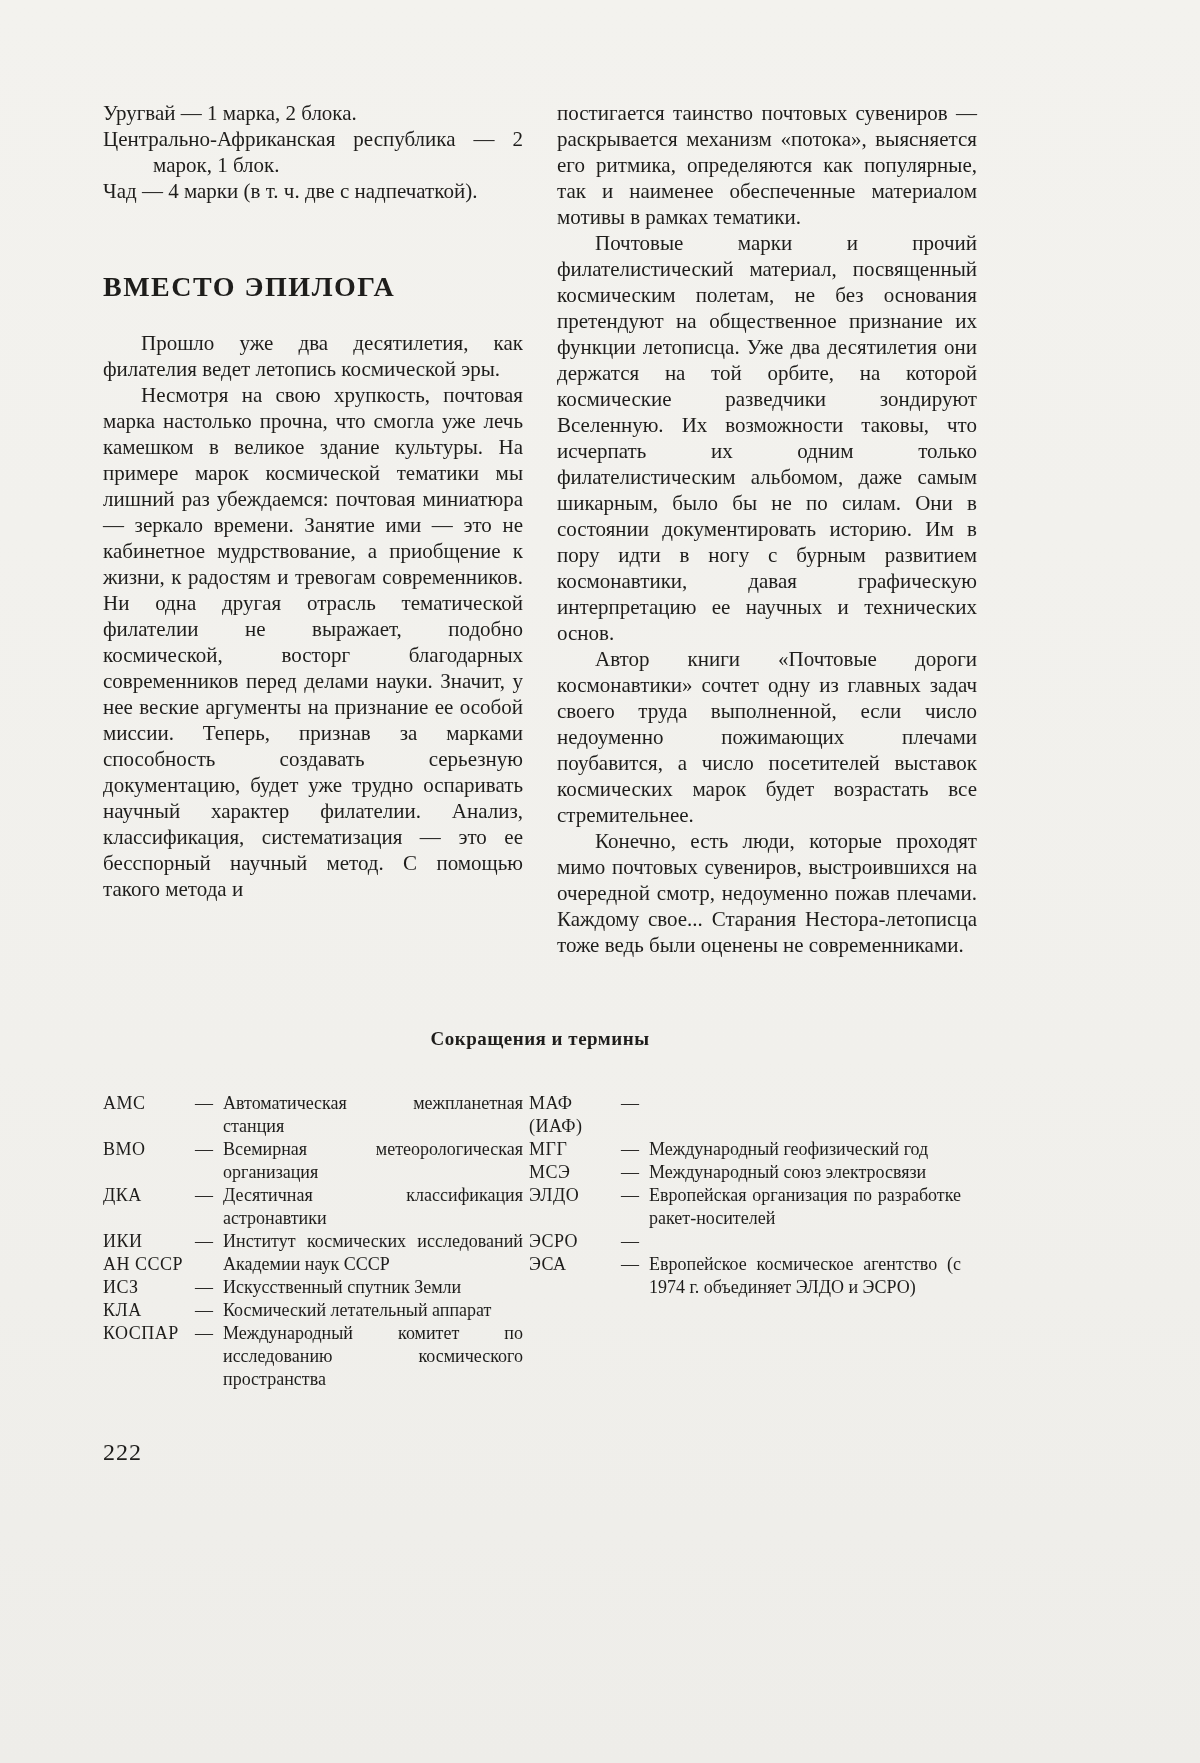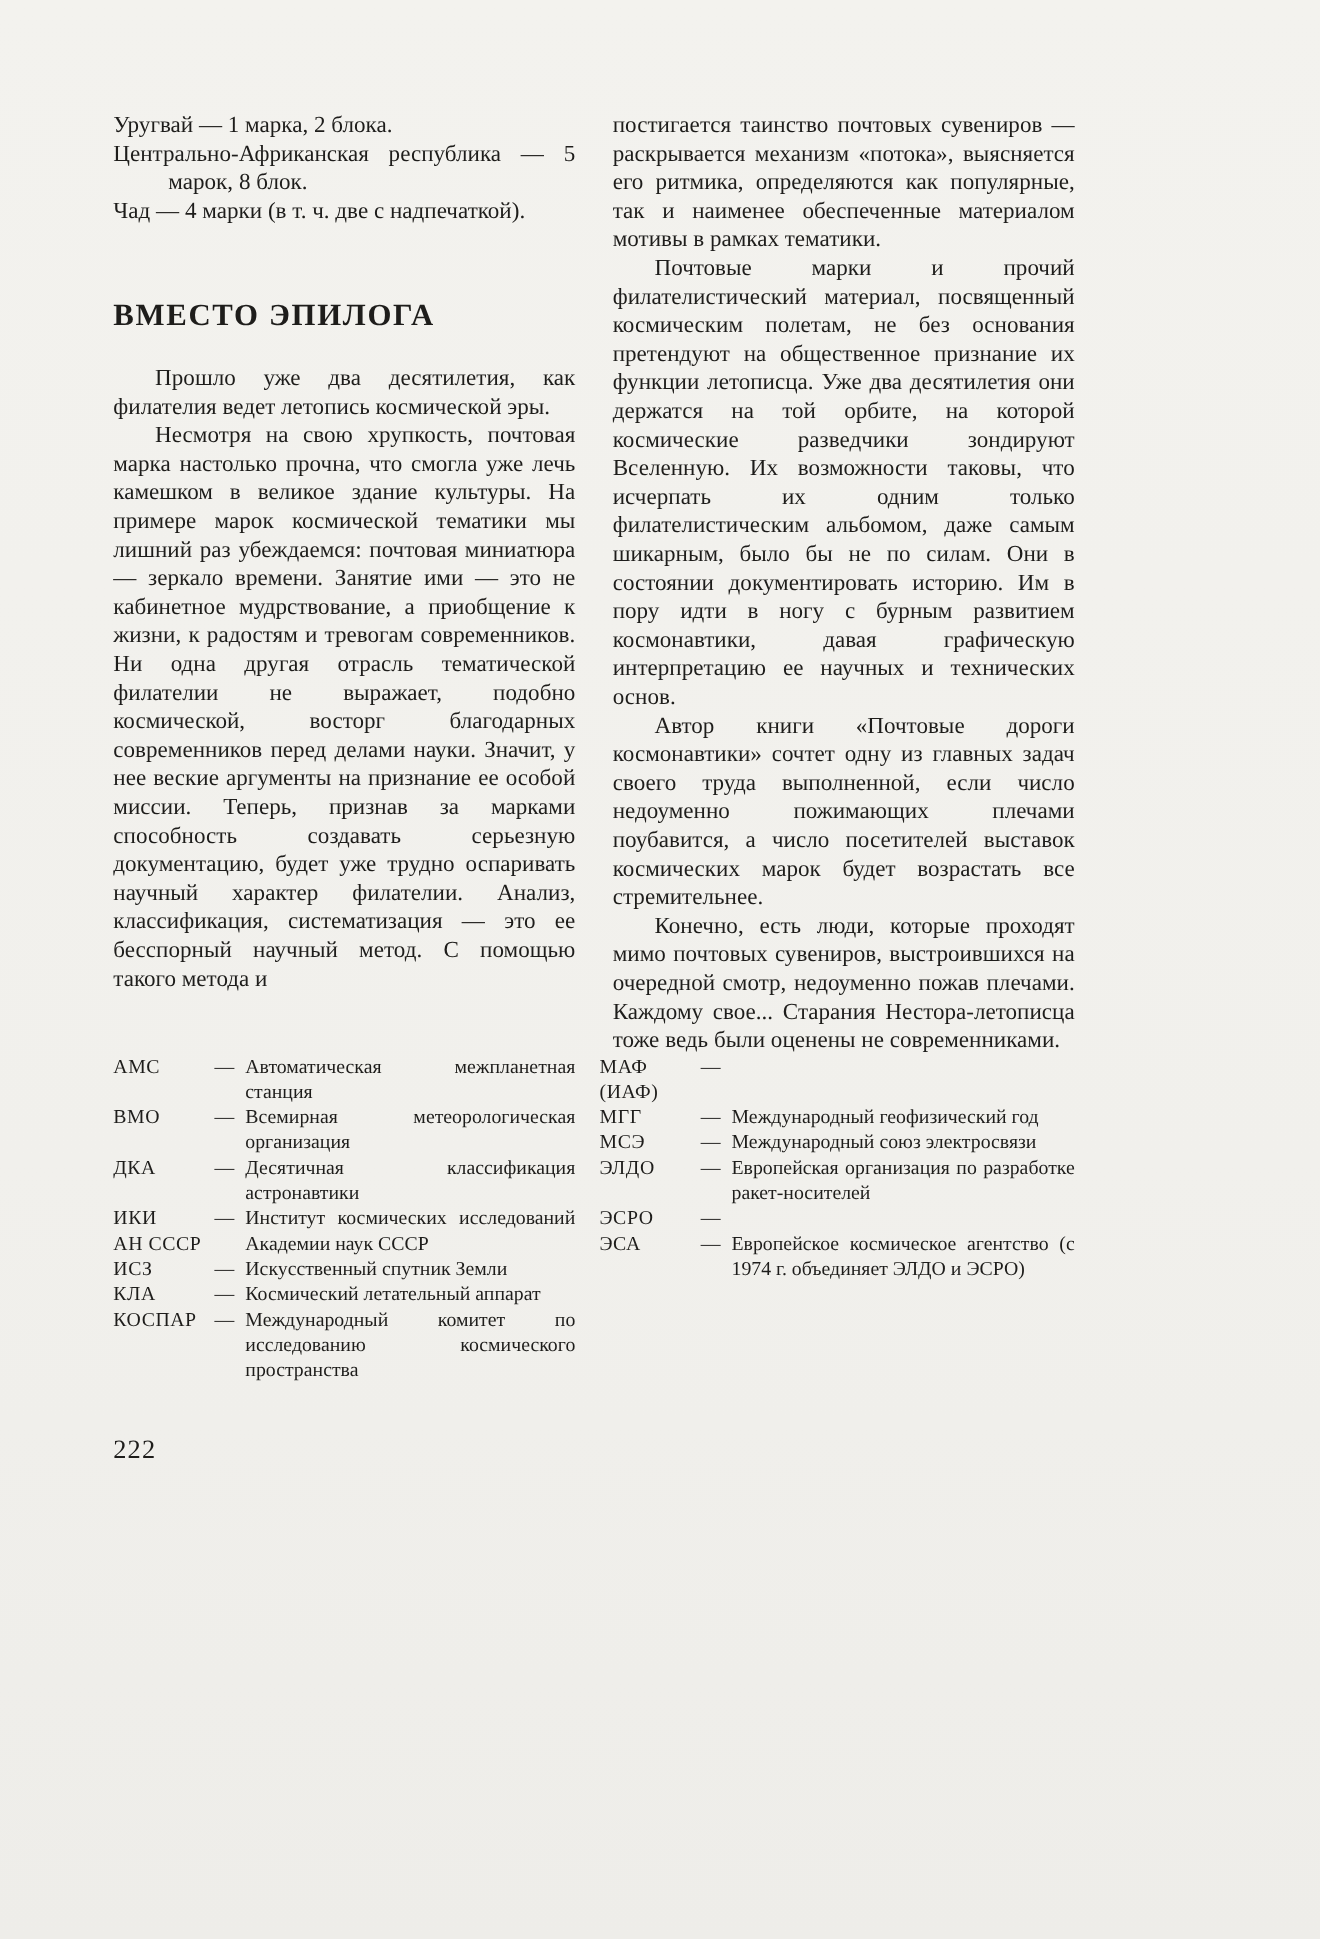--- a/index.html
+++ b/index.html
@@ -51,21 +51,21 @@
   .para.no-indent { text-indent: 0; }
 
   .glossary-heading {
     margin: 70px 0 42px 0;
     text-align: center;
     font-size: 19px;
     font-weight: bold;
     letter-spacing: 0.5px;
   }
 
-  .glossary { display: flex; gap: 22px; }
+  .glossary { display: flex; gap: 6px; }
   .gcol { width: 420px; font-size: 18px; line-height: 23px; }
   .gcol.right { width: 432px; }
 
   .gentry { display: flex; align-items: flex-start; }
   .gterm { width: 92px; flex: none; white-space: pre-line; letter-spacing: 0.5px; }
   .gdash { width: 28px; flex: none; }
   .gdef { flex: 1; text-align: justify; }
 
   .page-number {
     margin-top: 48px;
@@ -78,39 +78,40 @@
 <body>
 
 <div class="page">
   <div class="content">
 
     <div class="columns">
 
       <div class="col">
         <div class="top-list">
           <p>Уругвай — 1 марка, 2 блока.</p>
-          <p>Центрально-Африканская республика — 5 марок, 8 блок.</p>
+          <p>Центрально-Африканская республика — 2 марок, 1 блок.</p>
           <p>Чад — 4 марки (в т. ч. две с надпечаткой).</p>
         </div>
 
         <h2 class="epilogue-heading">ВМЕСТО ЭПИЛОГА</h2>
 
         <p class="para">Прошло уже два десятилетия, как филателия ведет летопись космической эры.</p>
         <p class="para">Несмотря на свою хрупкость, почтовая марка настолько прочна, что смогла уже лечь камешком в великое здание культуры. На примере марок космической тематики мы лишний раз убеждаемся: почтовая миниатюра — зеркало времени. Занятие ими — это не кабинетное мудрствование, а приобщение к жизни, к радостям и тревогам современников. Ни одна другая отрасль тематической филателии не выражает, подобно космической, восторг благодарных современников перед делами науки. Значит, у нее веские аргументы на признание ее особой миссии. Теперь, признав за марками способность создавать серьезную документацию, будет уже трудно оспаривать научный характер филателии. Анализ, классификация, систематизация — это ее бесспорный научный метод. С помощью такого метода и</p>
       </div>
 
       <div class="col">
         <p class="para no-indent">постигается таинство почтовых сувениров — раскрывается механизм «потока», выясняется его ритмика, определяются как популярные, так и наименее обеспеченные материалом мотивы в рамках тематики.</p>
         <p class="para">Почтовые марки и прочий филателистический материал, посвященный космическим полетам, не без основания претендуют на общественное признание их функции летописца. Уже два десятилетия они держатся на той орбите, на которой космические разведчики зондируют Вселенную. Их возможности таковы, что исчерпать их одним только филателистическим альбомом, даже самым шикарным, было бы не по силам. Они в состоянии документировать историю. Им в пору идти в ногу с бурным развитием космонавтики, давая графическую интерпретацию ее научных и технических основ.</p>
         <p class="para">Автор книги «Почтовые дороги космонавтики» сочтет одну из главных задач своего труда выполненной, если число недоуменно пожимающих плечами поубавится, а число посетителей выставок космических марок будет возрастать все стремительнее.</p>
         <p class="para">Конечно, есть люди, которые проходят мимо почтовых сувениров, выстроившихся на очередной смотр, недоуменно пожав плечами. Каждому свое... Старания Нестора-летописца тоже ведь были оценены не современниками.</p>
       </div>
 
     </div>
 
+    <h3 class="glossary-heading">Сокращения и термины</h3>
 
     <div class="glossary">
 
       <div class="gcol">
         <div class="gentry">
           <div class="gterm">АМС</div>
           <div class="gdash">—</div>
           <div class="gdef">Автоматическая межпланетная станция</div>
         </div>
         <div class="gentry">

